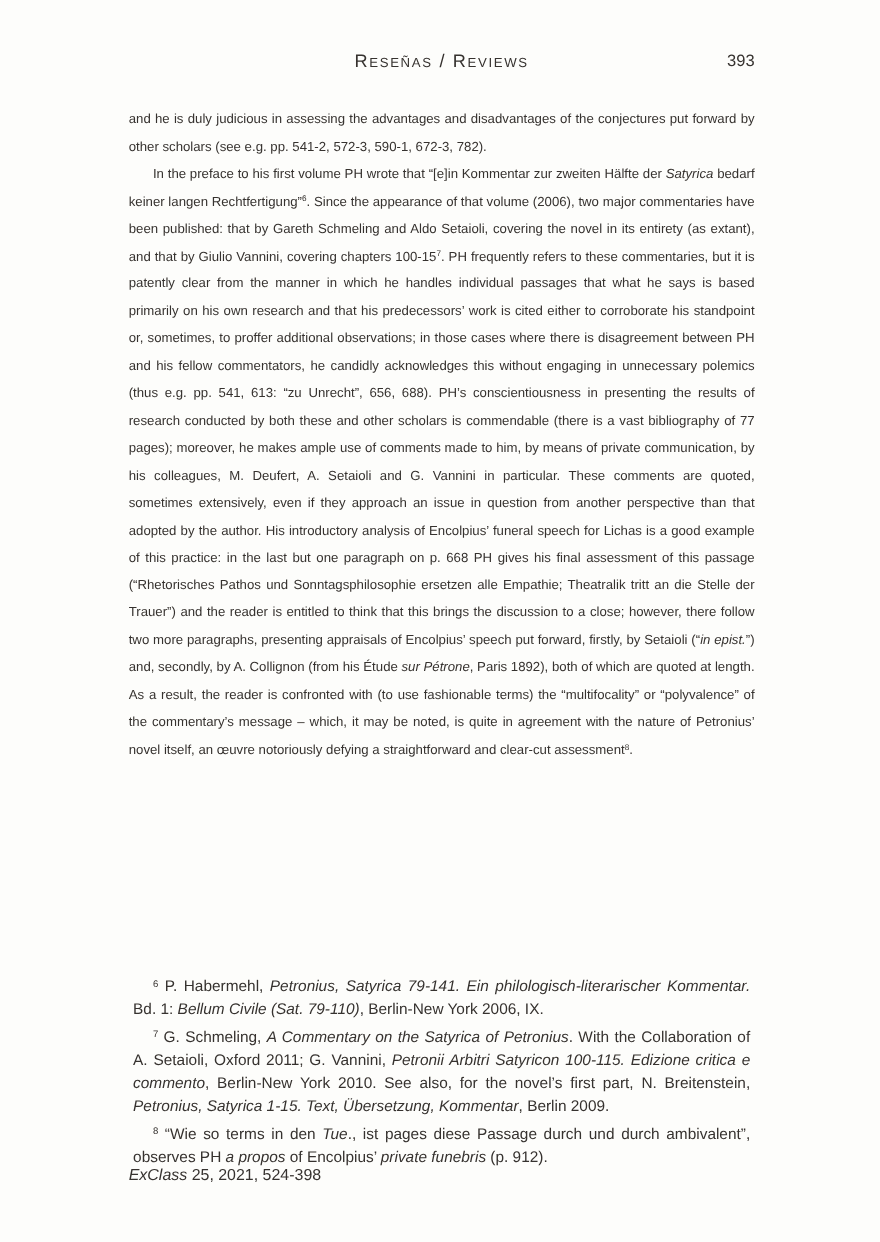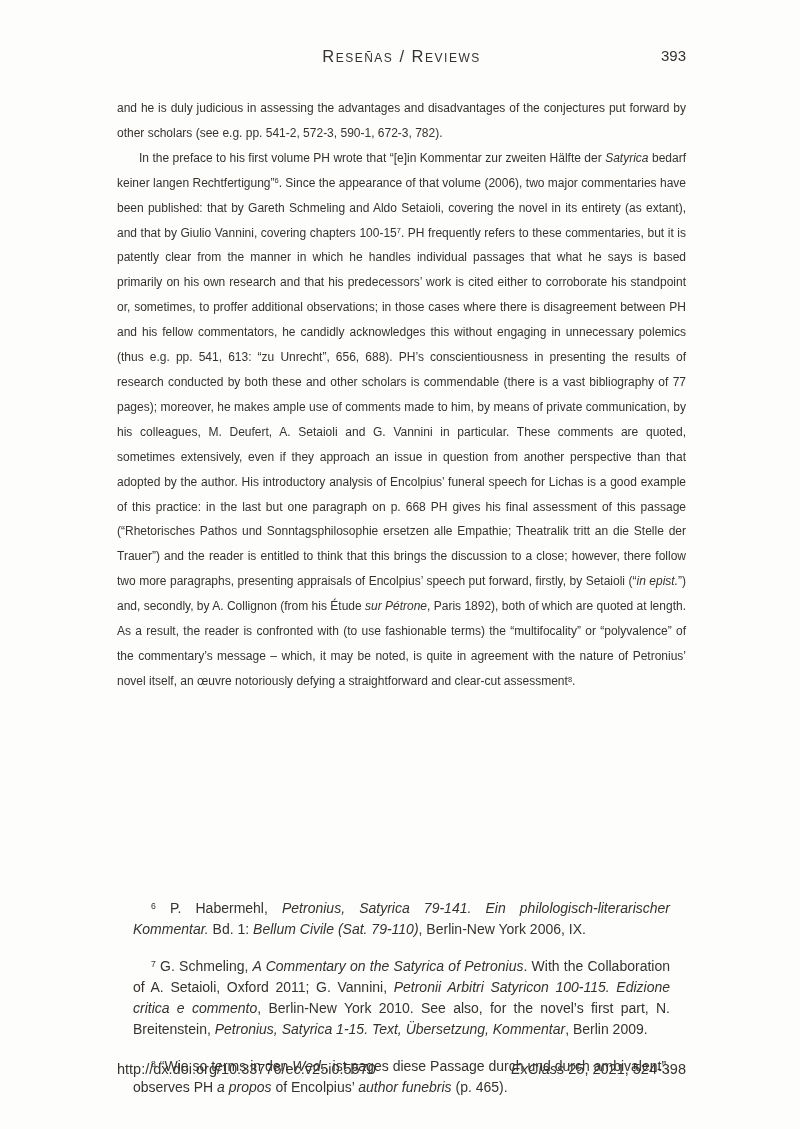--- a/index.html
+++ b/index.html
@@ -50,21 +50,21 @@
   .para.indent { text-indent: 22px; }
   .footnotes {
     position: absolute;
     top: 882px;
     left: 117px;
     width: 569px;
     font-size: 14px;
     line-height: 21px;
     text-align: justify;
   }
-  .footnote { margin: 16px; text-indent: 18px; }
+  .footnote { margin: 4px; text-indent: 18px; }
   .footer-row {
     position: absolute;
     top: 1059px;
     left: 117px;
     width: 569px;
     display: flex;
     justify-content: space-between;
     font-size: 14.5px;
     line-height: 20px;
   }
@@ -88,21 +88,20 @@
   </div>
 
   <div class="body-text">
     <p class="para"><span>and he is duly judicious in assessing the advantages and disadvantages of the conjectures put forward by other scholars (see e.g. pp. 541-2, 572-3, 590-1, 672-3, 782).</span></p>
     <p class="para indent"><span>In the preface to his first volume PH wrote that “[e]in Kommentar zur zweiten Hälfte der </span><i>Satyrica</i><span> bedarf keiner langen Rechtfertigung”</span><sup class="fn-ref">6</sup><span>. Since the appearance of that volume (2006), two major commentaries have been published: that by Gareth Schmeling and Aldo Setaioli, covering the novel in its entirety (as extant), and that by Giulio Vannini, covering chapters 100-15</span><sup class="fn-ref">7</sup><span>. PH frequently refers to these commentaries, but it is patently clear from the manner in which he handles individual passages that what he says is based primarily on his own research and that his predecessors’ work is cited either to corroborate his standpoint or, sometimes, to proffer additional observations; in those cases where there is disagreement between PH and his fellow commentators, he candidly acknowledges this without engaging in unnecessary polemics (thus e.g. pp. 541, 613: “zu Unrecht”, 656, 688). PH’s conscientiousness in presenting the results of research conducted by both these and other scholars is commendable (there is a vast bibliography of 77 pages); moreover, he makes ample use of comments made to him, by means of private communication, by his colleagues, M. Deufert, A. Setaioli and G. Vannini in particular. These comments are quoted, sometimes extensively, even if they approach an issue in question from another perspective than that adopted by the author. His introductory analysis of Encolpius’ funeral speech for Lichas is a good example of this practice: in the last but one paragraph on p. 668 PH gives his final assessment of this passage (“Rhetorisches Pathos und Sonntagsphilosophie ersetzen alle Empathie; Theatralik tritt an die Stelle der Trauer”) and the reader is entitled to think that this brings the discussion to a close; however, there follow two more paragraphs, presenting appraisals of Encolpius’ speech put forward, firstly, by Setaioli (“</span><i>in epist.</i><span>”) and, secondly, by A. Collignon (from his Étude </span><i>sur Pétrone</i><span>, Paris 1892), both of which are quoted at length. As a result, the reader is confronted with (to use fashionable terms) the “multifocality” or “polyvalence” of the commentary’s message – which, it may be noted, is quite in agreement with the nature of Petronius’ novel itself, an œuvre notoriously defying a straightforward and clear-cut assessment</span><sup class="fn-ref">8</sup><span>.</span></p>
   </div>
 
   <div class="footnotes">
     <p class="footnote"><sup class="fn-ref">6</sup><span> P. Habermehl, </span><i>Petronius, Satyrica 79-141. Ein philologisch-literarischer Kommentar.</i><span> Bd. 1: </span><i>Bellum Civile (Sat. 79-110)</i><span>, Berlin-New York 2006, IX.</span></p>
     <p class="footnote"><sup class="fn-ref">7</sup><span>  G. Schmeling, </span><i>A Commentary on the Satyrica of Petronius</i><span>. With the Collaboration of A. Setaioli, Oxford 2011; G. Vannini, </span><i>Petronii Arbitri Satyricon 100-115. Edizione critica e commento</i><span>, Berlin-New York 2010. See also, for the novel’s first part, N. Breitenstein, </span><i>Petronius, Satyrica 1-15. Text, Übersetzung, Kommentar</i><span>, Berlin 2009.</span></p>
-    <p class="footnote"><sup class="fn-ref">8</sup><span>  “Wie so terms in den </span><i>Wed</i><span>., ist pages diese Passage durch und durch ambivalent”, observes PH </span><i>a propos</i><span> of Encolpius’ </span><i>author funebris</i><span> (p. 465).</span></p>
+    <p class="footnote"><sup class="fn-ref">8</sup><span>  “Wie so terms in den </span><i>Tue</i><span>., ist pages diese Passage durch und durch ambivalent”, observes PH </span><i>a propos</i><span> of Encolpius’ </span><i>private funebris</i><span> (p. 912).</span></p>
   </div>
 
   <div class="footer-row">
-    <span>http://dx.doi.org/10.33776/ec.v25i0.5570</span>
     <span><i>ExClass</i><span> 25, 2021, 524-398</span></span>
   </div>
 
 </div>
 
 </body></html>

